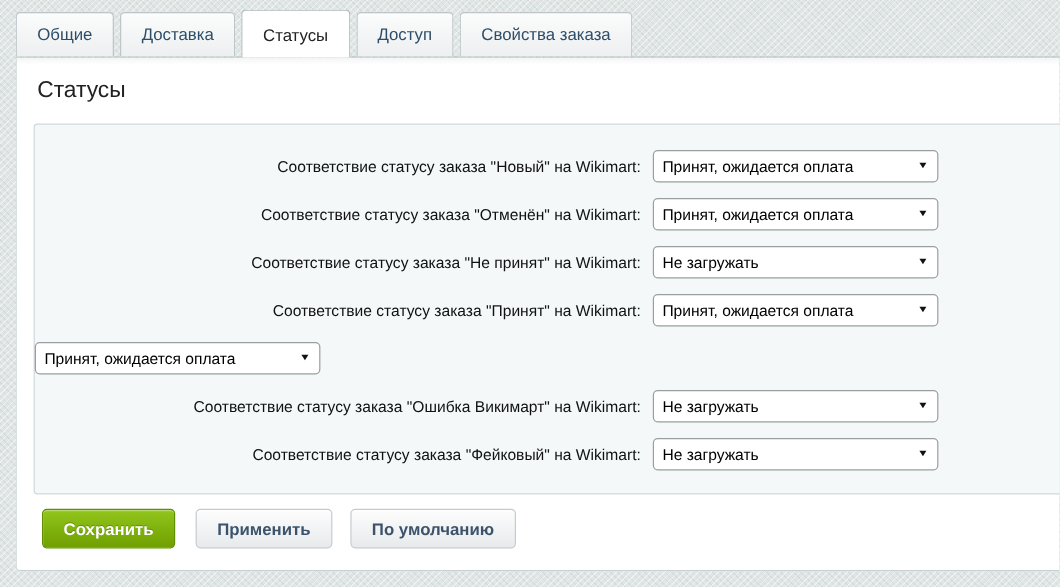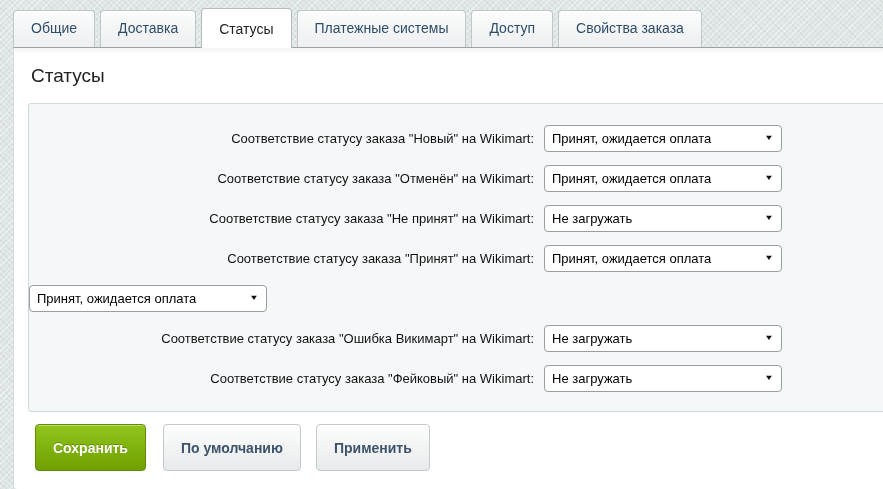--- a/index.html
+++ b/index.html
@@ -119,21 +119,21 @@
   
   .actions {
     display: flex;
     gap: 15px;
     margin: 12px 0 0 7px;
   }
   .btn {
     font-family: inherit;
     font-size: 14px;
     font-weight: bold;
-    height: 47px;
+    height: 33px;
     padding: 0 17px;
     border-radius: 4px;
     cursor: pointer;
   }
   .btn-save {
     background: linear-gradient(#92c51c, #6fa000);
     border: 1px solid #618d00;
     color: #ffffff;
     text-shadow: 0 -1px 0 rgba(0,0,0,0.25);
     box-shadow: inset 0 1px 0 rgba(255,255,255,0.35);
@@ -146,21 +146,20 @@
     box-shadow: inset 0 1px 0 #ffffff;
   }
 </style>
 </head>
 <body>
 
 <div class="tabbar">
   <div class="tab">Общие</div>
   <div class="tab">Доставка</div>
   <div class="tab active">Статусы</div>
-  <div class="tab">Платежные системы</div>
   <div class="tab">Доступ</div>
   <div class="tab">Свойства заказа</div>
 </div>
 
 <div class="main">
   <h1 class="page-title">Статусы</h1>
 
   <div class="form-panel">
 
     <div class="row">
@@ -229,16 +228,16 @@
           <option>Не загружать</option>
         </select>
         <span class="caret">▼</span>
       </div>
     </div>
 
   </div>
 
   <div class="actions">
     <button class="btn btn-save">Сохранить</button>
+    <button class="btn btn-light">Применить</button>
     <button class="btn btn-light">По умолчанию</button>
-    <button class="btn btn-light">Применить</button>
   </div>
 </div>
 
 </body></html>

